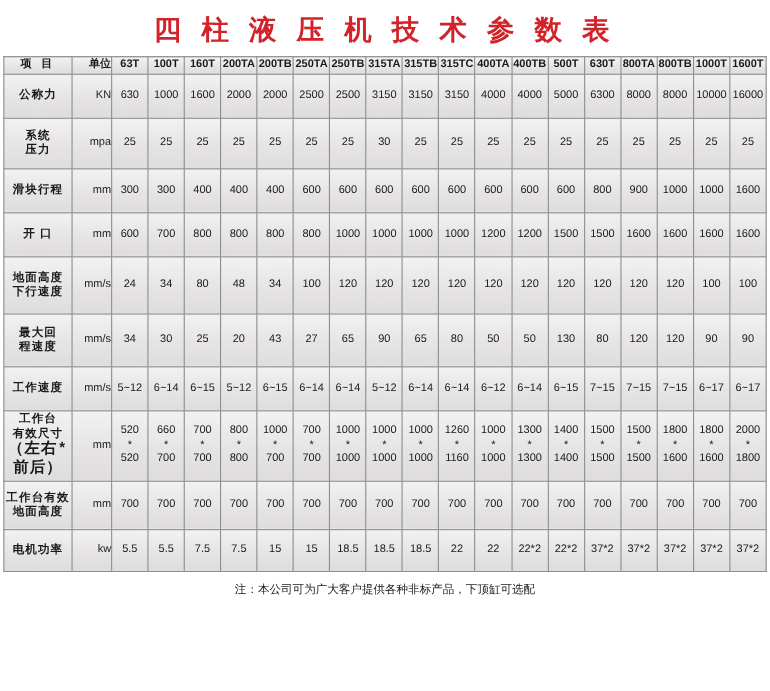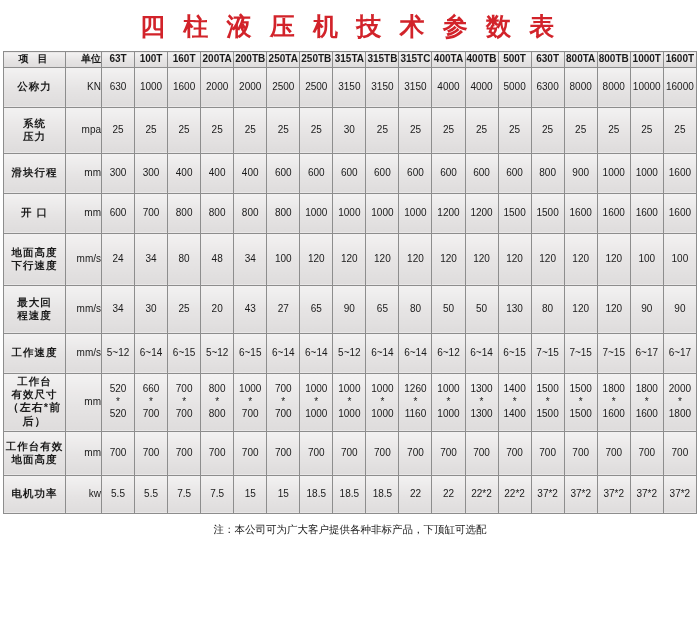--- a/index.html
+++ b/index.html
@@ -61,21 +61,21 @@
   table.spec tr.header td {
     font-weight: bold;
     font-size: 10px;
   }
   table.spec tr.header td.rowhead {
     letter-spacing: 3px;
   }
   .col-label { width: 62px; }
   .col-unit  { width: 36px; }
   .multiline { line-height: 1.15; font-size: 9px; }
-  .tiny { font-size: 11px; }
+  .tiny { font-size: 14px; font-family: Liberation Mono, monospace; }
   .note {
     text-align: center;
     font-size: 10.5px;
     color: #1a1a1a;
     padding-top: 9px;
     font-family: Liberation Serif, serif;
   }
 </style>
 </head>
 <body>

